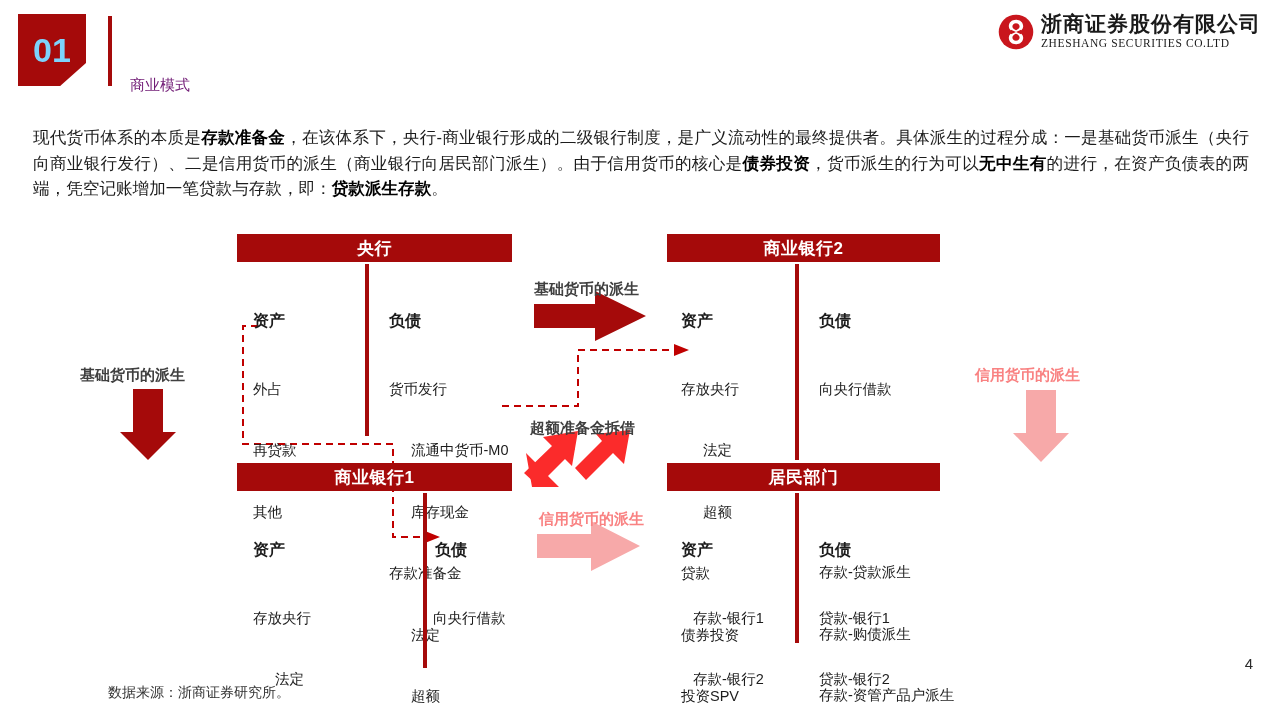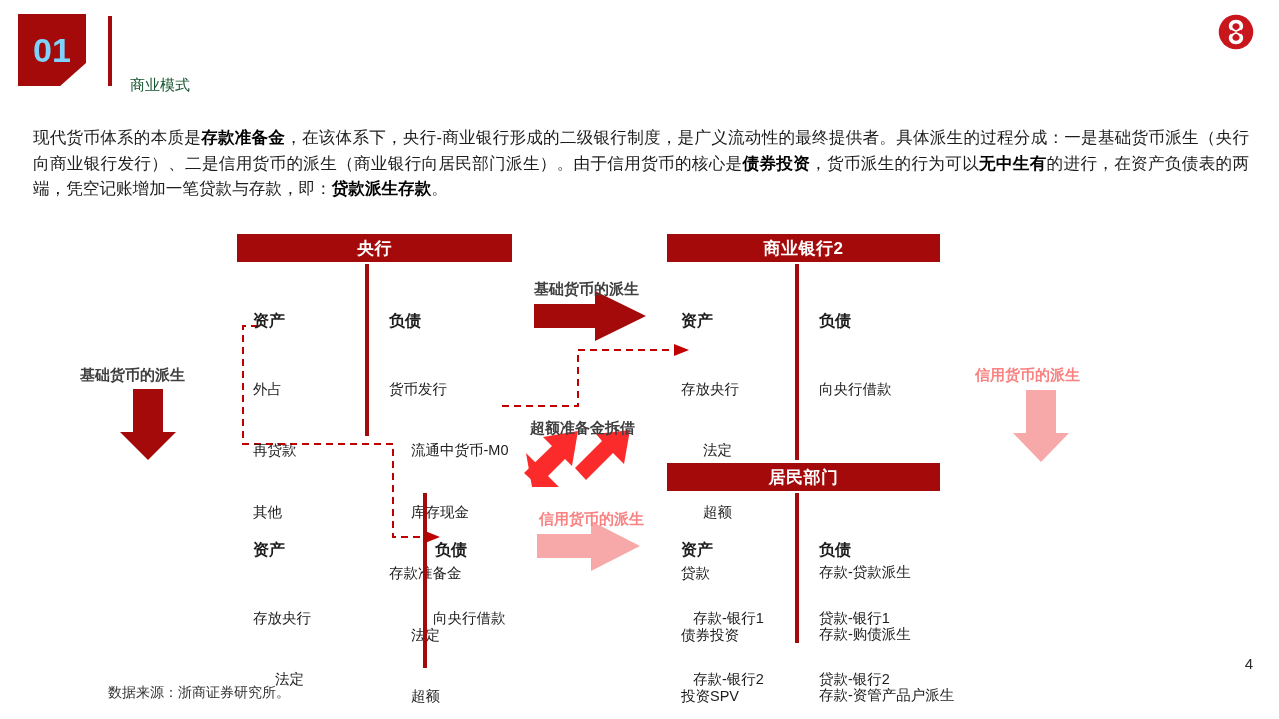--- a/index.html
+++ b/index.html
@@ -48,21 +48,21 @@
     font-size: 31px;
     font-weight: bold;
     color: #B51010;
     letter-spacing: 1px;
     white-space: nowrap;
   }
   .header-sub {
     position: absolute;
     left: 130px; top: 76px;
     font-size: 15px;
-    color: #14532d;
+    color: #701a75;
     white-space: nowrap;
   }
 
   
   .logo-wrap {
     position: absolute;
     right: 18px; top: 12px;
     display: flex;
     align-items: flex-start;
   }
@@ -188,20 +188,24 @@
   <div class="num-badge">01</div>
   <div class="header-rule"></div>
   <div class="header-sub">商业模式</div>
 
   <div class="logo-wrap">
     <svg class="logo-mark" viewBox="0 0 100 100">
       <circle cx="50" cy="50" r="48" fill="#C9161D"></circle>
       <path d="M50 16 C38 16 30 24 30 34 C30 42 36 47 43 50 C36 53 30 58 30 66 C30 76 38 84 50 84 C62 84 70 76 70 66 C70 58 64 53 57 50 C64 47 70 42 70 34 C70 24 62 16 50 16 Z M50 26 C56 26 60 30 60 35 C60 40 55 43 50 45 C45 43 40 40 40 35 C40 30 44 26 50 26 Z M50 55 C55 57 60 60 60 65 C60 70 56 74 50 74 C44 74 40 70 40 65 C40 60 45 57 50 55 Z" fill="#ffffff"></path>
       <path d="M36 44 L50 50 L64 44 L64 56 L50 50 L36 56 Z" fill="#C9161D"></path>
     </svg>
+    <div class="logo-texts">
+      <div class="logo-cn">浙商证券股份有限公司</div>
+      <div class="logo-en">ZHESHANG SECURITIES CO.LTD</div>
+    </div>
   </div>
 </div>
 
 <div class="para"><span>现代货币体系的本质是</span><b>存款准备金</b><span>，在该体系下，央行-商业银行形成的二级银行制度，是广义流动性的最终提供者。具体派生的过程分成：一是基础货币派生（央行向商业银行发行）、二是信用货币的派生（商业银行向居民部门派生）。由于信用货币的核心是</span><b>债券投资</b><span>，货币派生的行为可以</span><b>无中生有</b><span>的进行，在资产负债表的两端，凭空记账增加一笔贷款与存款，即：</span><b>贷款派生存款</b><span>。</span></div>
 
 <div class="diagram">
 
   <svg class="svg-layer">
 
     <polyline points="258,326 243,326 243,444 393,444 393,537 425,537" fill="none" stroke="#C00000" stroke-width="2" stroke-dasharray="7,5"></polyline>
@@ -268,20 +272,21 @@
       <span class="ln">向央行借款</span>
       <span class="gap"></span>
       <span class="gap"></span>
       <span class="ln">存款-贷款派生</span>
       <span class="ln">存款-购债派生</span>
       <span class="ln">存款-资管产品户派生</span>
     </div>
   </div>
 
   <div class="bs-box" style="left:237px; top:463px; width:275px; height:205px;">
+    <div class="bs-head">商业银行1</div>
     <div class="bs-split" style="left:186px; height:175px;"></div>
     <div class="bs-col" style="left:16px; top:36px;">
       <span class="hdr">资产</span>
       <span class="ln">存放央行</span>
       <span class="ind1">法定</span>
       
       
       
       
     </div>

